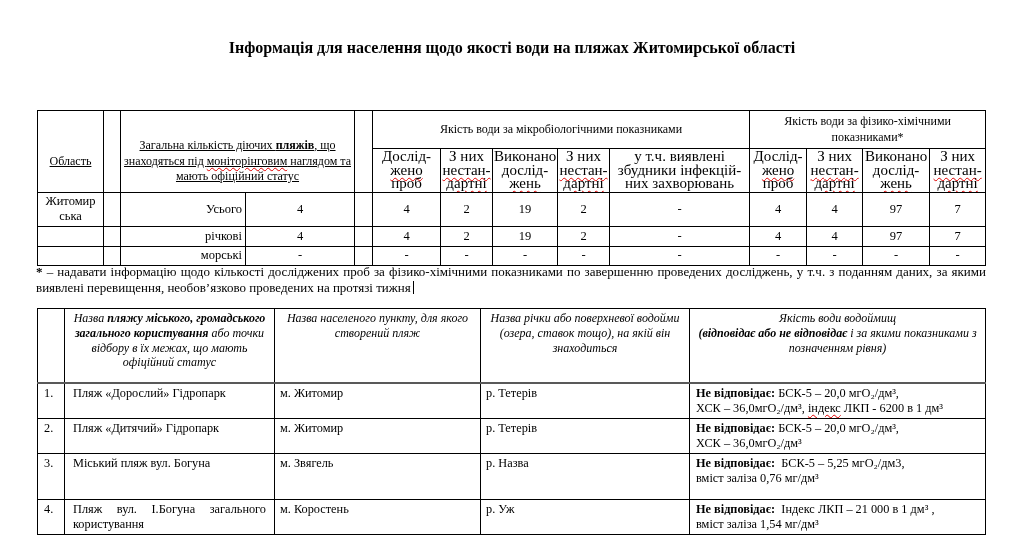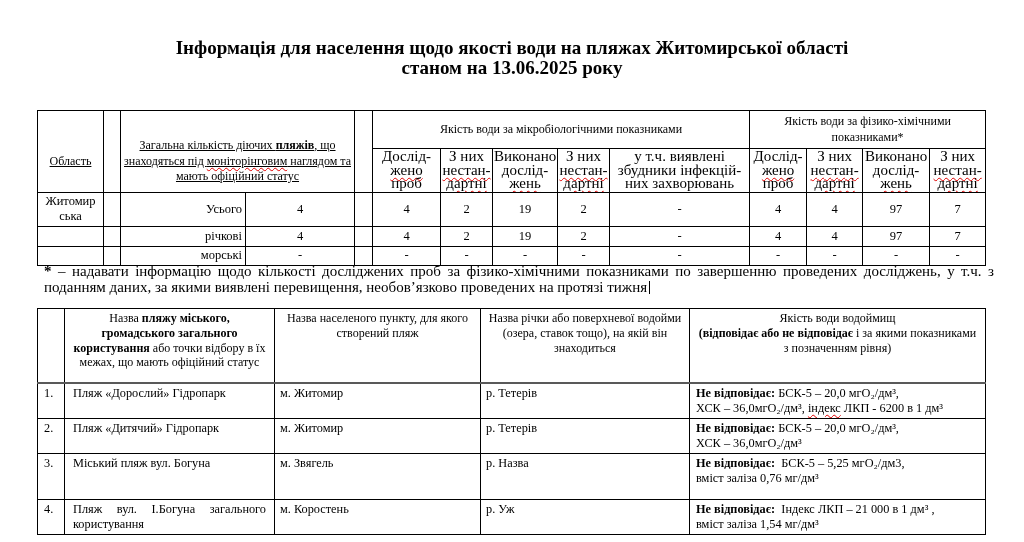--- a/index.html
+++ b/index.html
@@ -1,46 +1,46 @@
 <!DOCTYPE html>
 <html><head>
 <meta charset="utf-8">
 <style>
   html,body{margin:0;padding:0;background:#fff;}
   .page{position:relative;width:1024px;height:542px;background:#ffffff;overflow:hidden;
         font-family:"Liberation Serif", serif;color:#000;}
   .title{position:absolute;top:38px;left:0;width:100%;text-align:center;
-         font-weight:bold;font-size:19px;line-height:19.5px;}
+         font-weight:bold;font-size:16px;line-height:19.5px;}
   table{border-collapse:collapse;table-layout:fixed;}
   table th,table td{border:1px solid #000;overflow:hidden;}
 
   
   #t1{position:absolute;left:37px;top:110px;width:948px;}
   #t1 th{font-weight:normal;text-align:center;padding:1px 3px;font-size:12px;line-height:15.5px;}
   #t1 tr.ra th{vertical-align:middle;}
   #t1 th.top{vertical-align:top;padding-top:21px;text-decoration:underline;}
   #t1 tr.ra{height:38px;}
   #t1 tr.rb{height:42px;}
   #t1 tr.rb th{font-size:15px;line-height:13.5px;vertical-align:top;padding:1px 1px;}
   #t1 td{font-size:12.5px;vertical-align:middle;text-align:center;padding:1px 3px;}
   #t1 tr.r1{height:34px;}
   #t1 tr.r2{height:20px;}
   #t1 tr.r3{height:19px;}
   #t1 td.cat{text-align:right;padding-left:9px;}
 
   
-  .footnote{position:absolute;left:44px;top:264px;width:950px;font-size:15px;
+  .footnote{position:absolute;left:36px;top:264px;width:950px;font-size:13px;
             line-height:15.5px;text-align:justify;}
   .caret{display:inline-block;width:1px;height:13px;background:#000;vertical-align:-2px;margin-left:2px;}
 
   
   #t2{position:absolute;left:37px;top:308px;width:948px;}
   #t2 th{font-weight:normal;text-align:center;vertical-align:top;font-size:12px;
          line-height:14.8px;padding:2px 6px;}
-  #t2 tr.h{height:74px;}
+  #t2 tr.h{height:74px;font-style:italic;}
   #t2 tr.h th{border-bottom:2px solid #595959;}
   #t2 td{font-size:12.3px;vertical-align:top;line-height:15px;padding:2px 5px;}
   #t2 tr.tr1{height:32px;}
   #t2 tr.tr2{height:31px;}
   #t2 tr.tr3{height:46px;}
   #t2 tr.tr4{height:26px;}
   #t2 td.num{text-align:left;padding-left:6px;}
   #t2 td.beach{text-align:left;padding-left:8px;padding-right:8px;margin-left:44px;}
   #t2 td.beach.justify{text-align:justify;}
   #t2 td.ctr{margin-left:32px;}
@@ -51,21 +51,20 @@
       text-decoration-color:#e00000;text-decoration-thickness:1px;text-underline-offset:2px;}
   b{font-weight:bold;}
 </style>
 </head>
 <body>
 
 <div class="page">
 
   <div class="title">
     <div>Інформація для населення щодо якості води на пляжах Житомирської області</div>
-    <div>станом на 13.06.2025 року</div>
   </div>
 
   <table id="t1">
     <colgroup>
       <col style="width:66px">
         <col style="width:17px">
         <col style="width:125px">
         <col style="width:109px">
       <col style="width:18px">
         <col style="width:68px">

